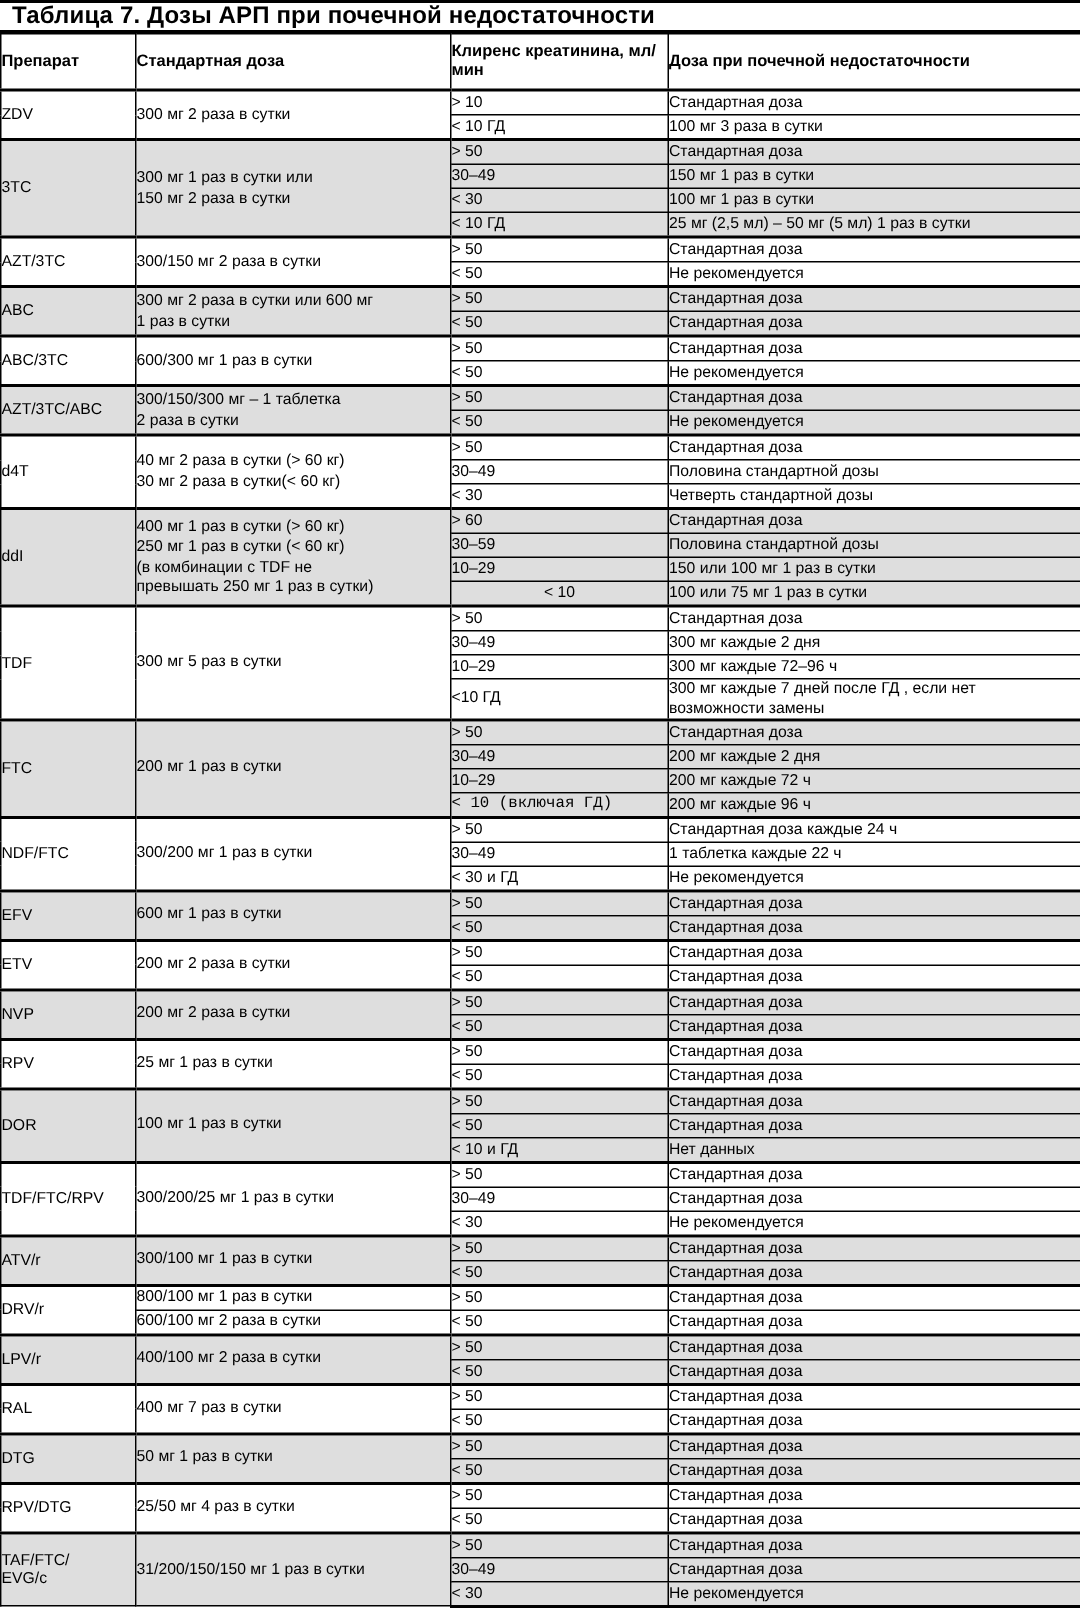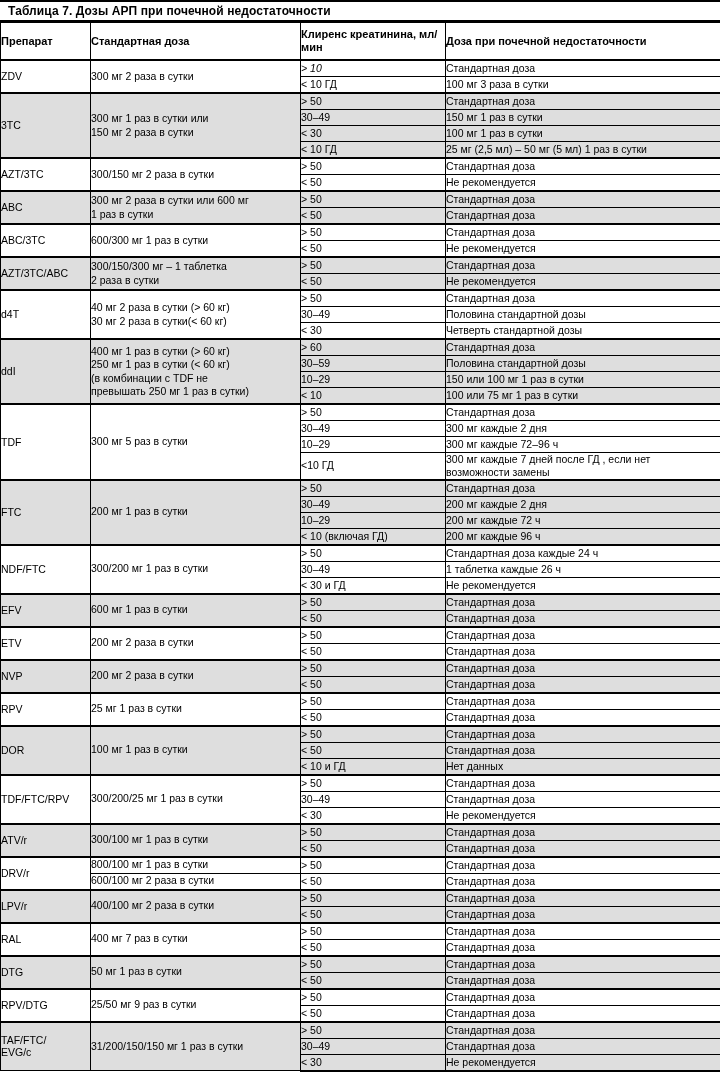--- a/index.html
+++ b/index.html
@@ -26,21 +26,21 @@
     height: 22px;
     box-sizing: border-box;
     border-top: 2px solid #000;
     border-bottom: 2px solid #000;
     background: #ffffff;
     display: flex;
     align-items: center;
     padding-left: 8px;
   }
   .title-bar .title-text {
-    font-size: 12px;
+    font-size: 16px;
     font-weight: bold;
     letter-spacing: 0.1px;
     white-space: nowrap;
   }
 
   
   table.tbl {
     border-collapse: collapse;
     table-layout: fixed;
     width: 720px;
@@ -140,21 +140,21 @@
         <th>Препарат</th>
         <th>Стандартная доза</th>
         <th>Клиренс креатинина, мл/мин</th>
         <th>Доза при почечной недостаточности</th>
       </tr>
     </thead>
     <tbody id="tbody">
         <tr class="plain grp-start">
           <td class="drug" rowspan="2">ZDV</td>
           <td class="std" rowspan="2">300 мг 2 раза в сутки</td>
-          <td class="cl" style="height: 15px; font-style: italic;">&gt; 10</td>
+          <td class="cl" style="height: 15px;">&gt; 10</td>
           <td class="dose">Стандартная доза</td>
         </tr>
         <tr class="plain">
           <td class="cl" style="height: 15px;">&lt; 10 ГД</td>
           <td class="dose">100 мг 3 раза в сутки</td>
         </tr>
         <tr class="shaded grp-start">
           <td class="drug" rowspan="4">3TC</td>
           <td class="std" rowspan="4">300 мг 1 раз в сутки или
 150 мг 2 раза в сутки</td>
@@ -241,21 +241,21 @@
         </tr>
         <tr class="shaded">
           <td class="cl" style="height: 15px;">30–59</td>
           <td class="dose">Половина стандартной дозы</td>
         </tr>
         <tr class="shaded">
           <td class="cl" style="height: 15px;">10–29</td>
           <td class="dose">150 или 100 мг 1 раз в сутки</td>
         </tr>
         <tr class="shaded">
-          <td class="cl" style="height: 15px;">&lt; 10</td>
+          <td class="cl" style="height: 15px; text-align: center;">&lt; 10</td>
           <td class="dose">100 или 75 мг 1 раз в сутки</td>
         </tr>
         <tr class="plain grp-start">
           <td class="drug" rowspan="4">TDF</td>
           <td class="std" rowspan="4">300 мг 5 раз в сутки</td>
           <td class="cl" style="height: 15px;">&gt; 50</td>
           <td class="dose">Стандартная доза</td>
         </tr>
         <tr class="plain">
           <td class="cl" style="height: 15px;">30–49</td>
@@ -278,32 +278,32 @@
         </tr>
         <tr class="shaded">
           <td class="cl" style="height: 15px;">30–49</td>
           <td class="dose">200 мг каждые 2 дня</td>
         </tr>
         <tr class="shaded">
           <td class="cl" style="height: 15px;">10–29</td>
           <td class="dose">200 мг каждые 72 ч</td>
         </tr>
         <tr class="shaded">
-          <td class="cl" style="height: 15px;">&lt; 10 (включая ГД)</td>
+          <td class="cl" style="height: 15px; font-family: Liberation Mono, monospace;">&lt; 10 (включая ГД)</td>
           <td class="dose">200 мг каждые 96 ч</td>
         </tr>
         <tr class="plain grp-start">
           <td class="drug" rowspan="3">NDF/FTC</td>
           <td class="std" rowspan="3">300/200 мг 1 раз в сутки</td>
           <td class="cl" style="height: 15px;">&gt; 50</td>
           <td class="dose">Стандартная доза каждые 24 ч</td>
         </tr>
         <tr class="plain">
           <td class="cl" style="height: 15px;">30–49</td>
-          <td class="dose">1 таблетка каждые 26 ч</td>
+          <td class="dose">1 таблетка каждые 22 ч</td>
         </tr>
         <tr class="plain">
           <td class="cl" style="height: 15px;">&lt; 30 и ГД</td>
           <td class="dose">Не рекомендуется</td>
         </tr>
         <tr class="shaded grp-start">
           <td class="drug" rowspan="2">EFV</td>
           <td class="std" rowspan="2"> 600 мг 1 раз в сутки</td>
           <td class="cl" style="height: 15px;">&gt; 50</td>
           <td class="dose">Стандартная доза</td>
@@ -416,21 +416,21 @@
           <td class="std" rowspan="2">50 мг 1 раз в сутки</td>
           <td class="cl" style="height: 15px;">&gt; 50</td>
           <td class="dose">Стандартная доза</td>
         </tr>
         <tr class="shaded">
           <td class="cl" style="height: 15px;">&lt; 50</td>
           <td class="dose">Стандартная доза</td>
         </tr>
         <tr class="plain grp-start">
           <td class="drug" rowspan="2">RPV/DTG</td>
-          <td class="std" rowspan="2">25/50 мг 9 раз в сутки</td>
+          <td class="std" rowspan="2">25/50 мг 4 раз в сутки</td>
           <td class="cl" style="height: 15px;">&gt; 50</td>
           <td class="dose">Стандартная доза</td>
         </tr>
         <tr class="plain">
           <td class="cl" style="height: 15px;">&lt; 50</td>
           <td class="dose">Стандартная доза</td>
         </tr>
         <tr class="shaded grp-start">
           <td class="drug" rowspan="3">TAF/FTC/
 EVG/c</td>

